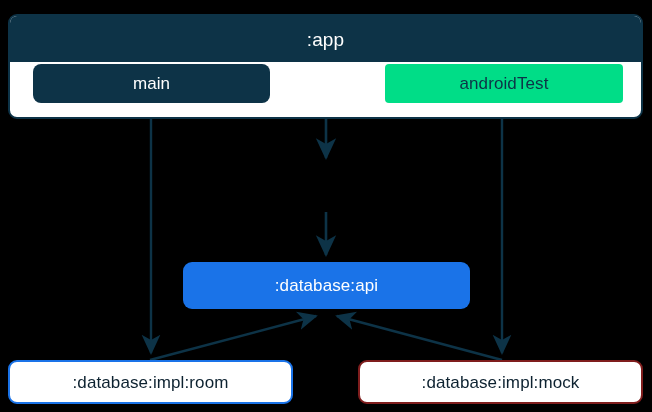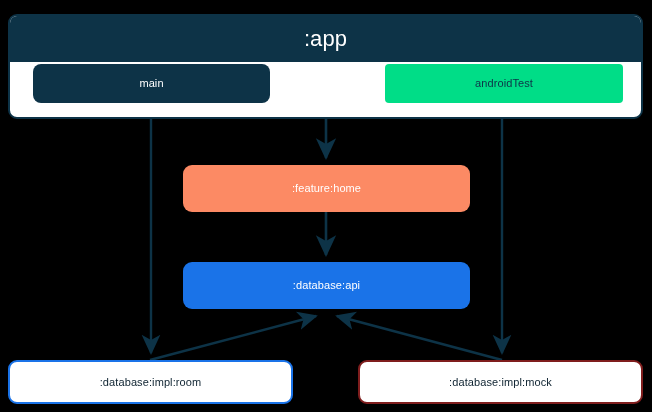--- a/index.html
+++ b/index.html
@@ -31,21 +31,21 @@
     position: absolute;
     box-sizing: border-box;
     display: flex;
     align-items: center;
     justify-content: center;
     border-radius: 9px;
     z-index: 2;
     white-space: nowrap;
   }
   .node-label {
-    font-size: 11px;
+    font-size: 17px;
     line-height: 1;
     letter-spacing: 0.1px;
   }
 
   
   #app-container {
     position: absolute;
     left: 8px;
     top: 14px;
     width: 635px;
@@ -63,21 +63,21 @@
     top: 0;
     width: 100%;
     height: 46px;
     background: #0d3347;
     display: flex;
     align-items: center;
     justify-content: center;
   }
   #app-title-bar .node-label {
     color: #ffffff;
-    font-size: 22px;
+    font-size: 19px;
   }
 
   
   #node-main {
     left: 33px;
     top: 64px;
     width: 237px;
     height: 39px;
     background: #0d3347;
     border-radius: 8px;
@@ -165,23 +165,20 @@
   </div>
 
   <div class="node" id="node-main">
     <span class="node-label">main</span>
   </div>
 
   <div class="node" id="node-androidtest">
     <span class="node-label">androidTest</span>
   </div>
 
-  <div class="node" id="node-feature-home">
-    <span class="node-label">:feature:home</span>
-  </div>
 
   <div class="node" id="node-impl-room">
     <span class="node-label">:database:impl:room</span>
   </div>
 
   <div class="node" id="node-database-api">
     <span class="node-label">:database:api</span>
   </div>
 
   <div class="node" id="node-impl-mock">

